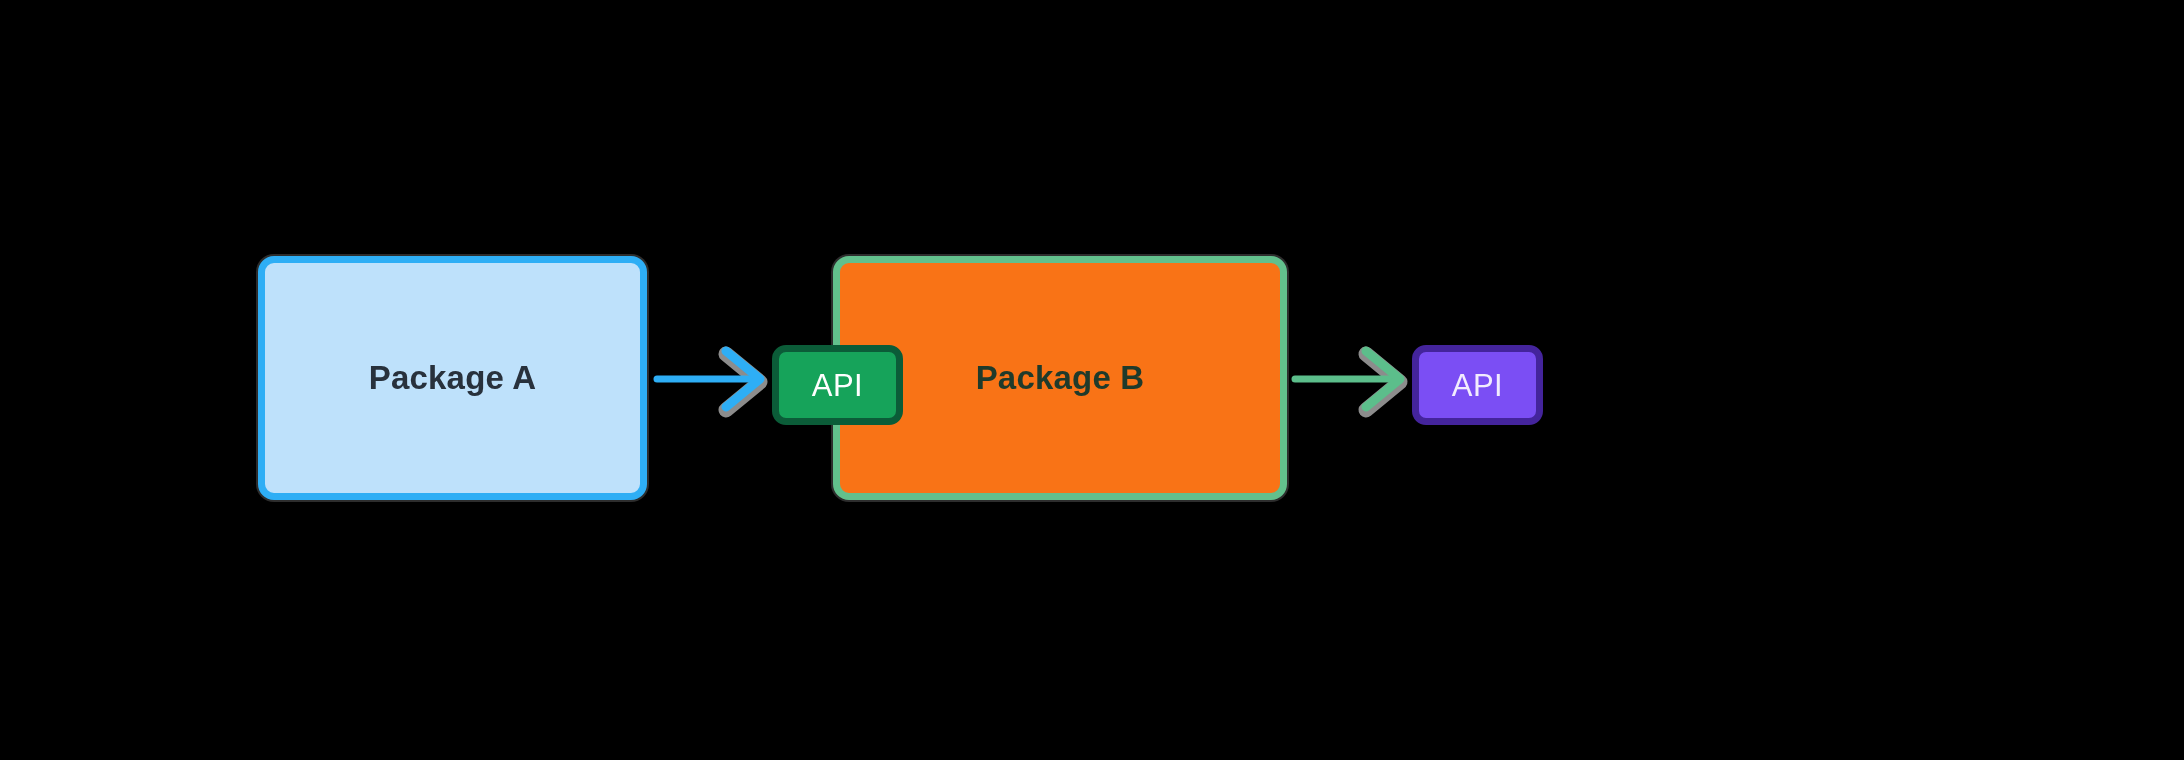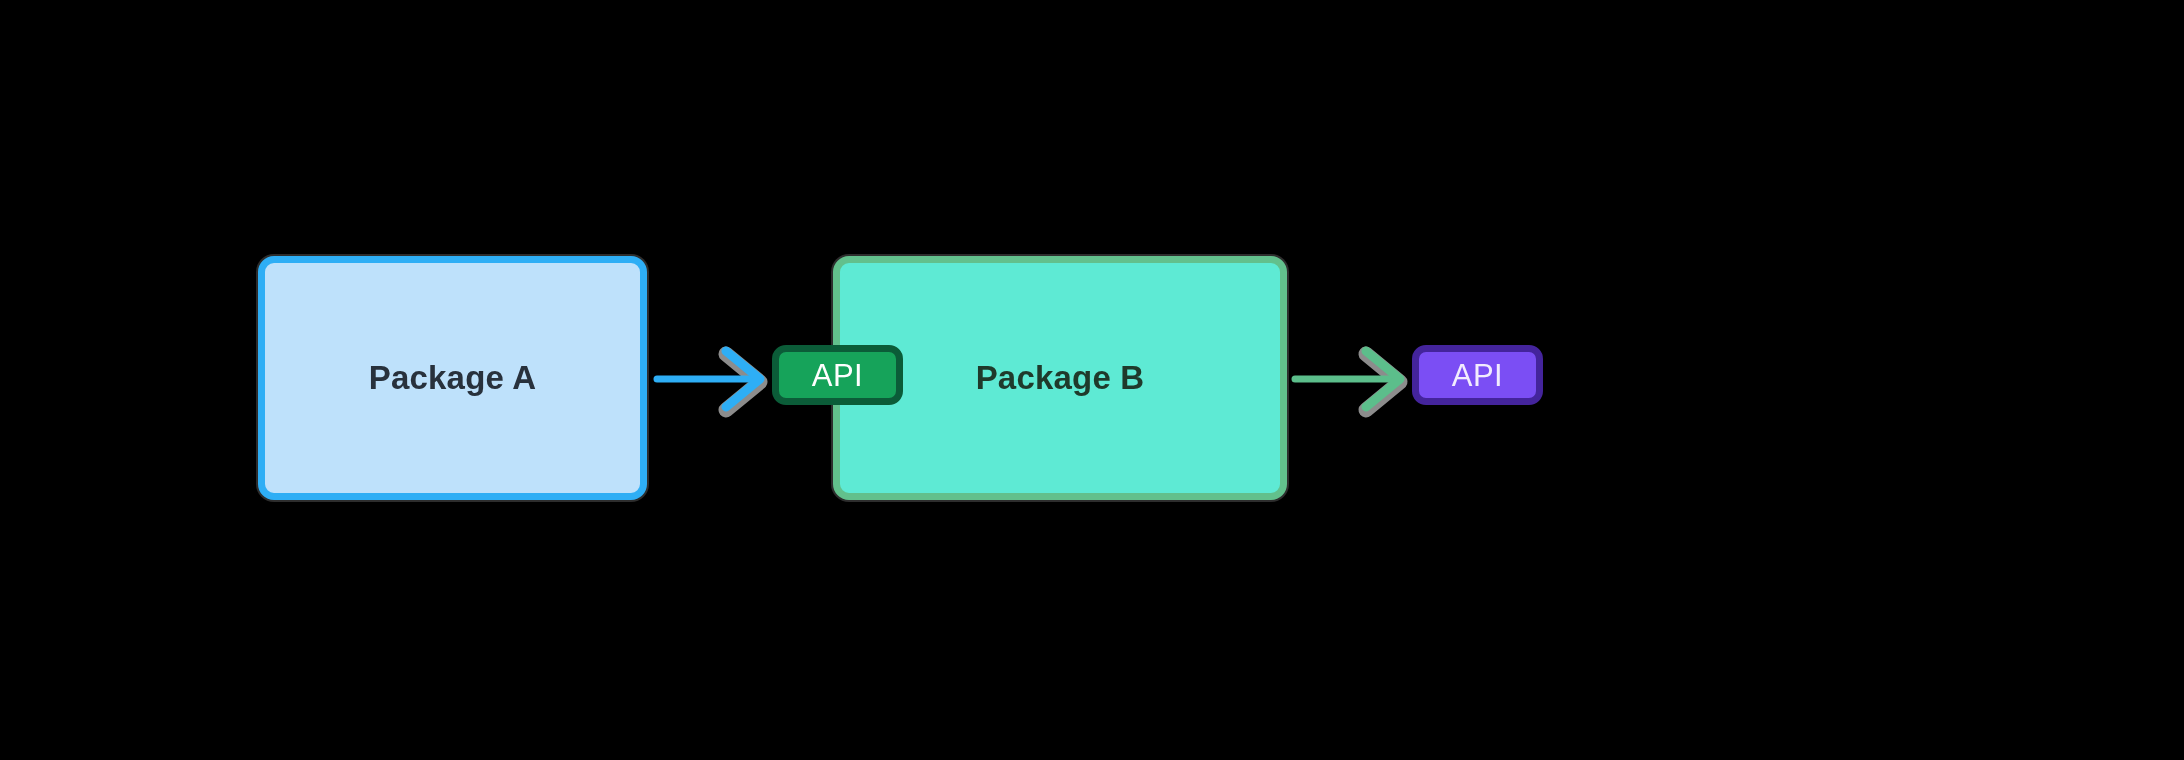--- a/index.html
+++ b/index.html
@@ -36,21 +36,21 @@
     white-space: nowrap;
   }
   .box-a { left: 258px; width: 389px; }
   .box-b { left: 833px; width: 454px; }
   .box-c { left: 1475px; width: 453px; }
 
   .api-badge {
     position: absolute;
     top: 345px;
     width: 131px;
-    height: 60px;
+    height: 80px;
     border: 7px solid;
     border-radius: 14px;
     box-sizing: border-box;
     display: flex;
     align-items: center;
     justify-content: center;
     z-index: 3;
   }
   .api-label {
     font-size: 31px;
@@ -79,21 +79,21 @@
   <div class="pkg box-a" style="background: rgb(190, 225, 251); border-color: rgb(46, 174, 245);">
     <span class="pkg-label" style="color: rgb(40, 49, 60);">Package A</span>
   </div>
 
   <svg class="arrow-svg arrow-1" viewBox="0 0 130 92">
     <polyline points="81,17 115,45 81,73" fill="none" stroke-width="15" stroke-linecap="round" stroke-linejoin="round" transform="translate(0,3)" stroke="#8C8C8C"></polyline>
     <line x1="12" y1="45" x2="107" y2="45" stroke-width="7" stroke-linecap="round" stroke="#2EAEF5"></line>
     <polyline points="81,17 115,45 81,73" fill="none" stroke-width="9" stroke-linecap="round" stroke-linejoin="round" stroke="#2EAEF5"></polyline>
   </svg>
 
-  <div class="pkg box-b" style="background: #5eead4; border-color: rgb(98, 192, 140);">
+  <div class="pkg box-b" style="background: #f97316; border-color: rgb(98, 192, 140);">
     <span class="pkg-label" style="color: rgb(31, 58, 43);">Package B</span>
   </div>
 
   <div class="api-badge badge-1" style="background: rgb(22, 163, 90); border-color: rgb(11, 92, 56);">
     <span class="api-label" style="color: rgb(255, 255, 255);">API</span>
   </div>
 
   <svg class="arrow-svg arrow-2" viewBox="0 0 130 92">
     <polyline points="83,17 117,45 83,73" fill="none" stroke-width="15" stroke-linecap="round" stroke-linejoin="round" transform="translate(0,3)" stroke="#8C8C8C"></polyline>
     <line x1="12" y1="45" x2="109" y2="45" stroke-width="7" stroke-linecap="round" stroke="#5CBE8B"></line>

